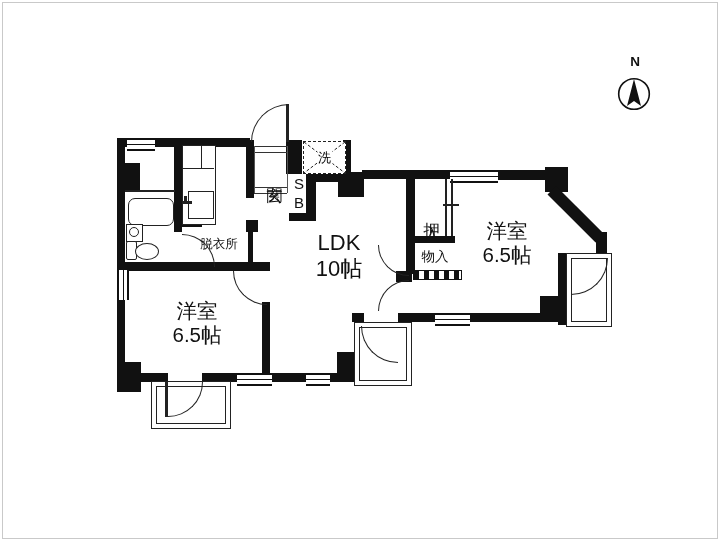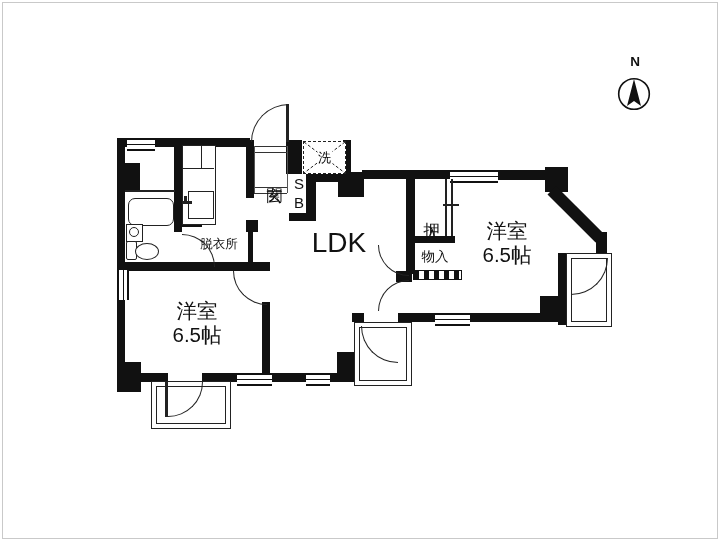--- a/index.html
+++ b/index.html
@@ -137,22 +137,23 @@
     <div>S</div>
     <div>B</div>
   </div>
 
   <div class="lbl vtext" style="left:422px;top:184px;height:56px;font-size:16.5px;letter-spacing:3px;">押入</div>
 
   <div class="lbl" style="left:413px;top:249px;width:44px;font-size:13.5px;">物入</div>
 
   <div class="lbl" style="left:190px;top:237px;width:58px;font-size:12.5px;">脱衣所</div>
 
-  <div class="lbl" style="left:301px;top:230px;width:76px;font-size:28px;line-height:26px;">
+  <div class="lbl" style="left:301px;top:230px;width:76px;font-size:22px;line-height:26px;">
     <div>LDK</div>
+    <div>10帖</div>
   </div>
 
   <div class="lbl" style="left:469px;top:219px;width:76px;font-size:20.5px;line-height:24px;">
     <div>洋室</div>
     <div>6.5帖</div>
   </div>
 
   <div class="lbl" style="left:159px;top:299px;width:76px;font-size:20.5px;line-height:24px;">
     <div>洋室</div>
     <div>6.5帖</div>

